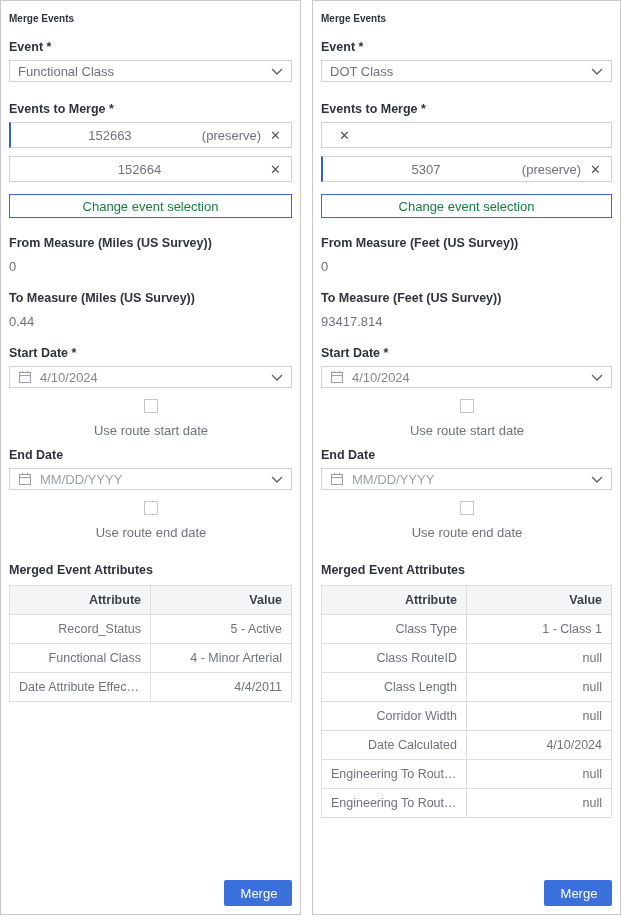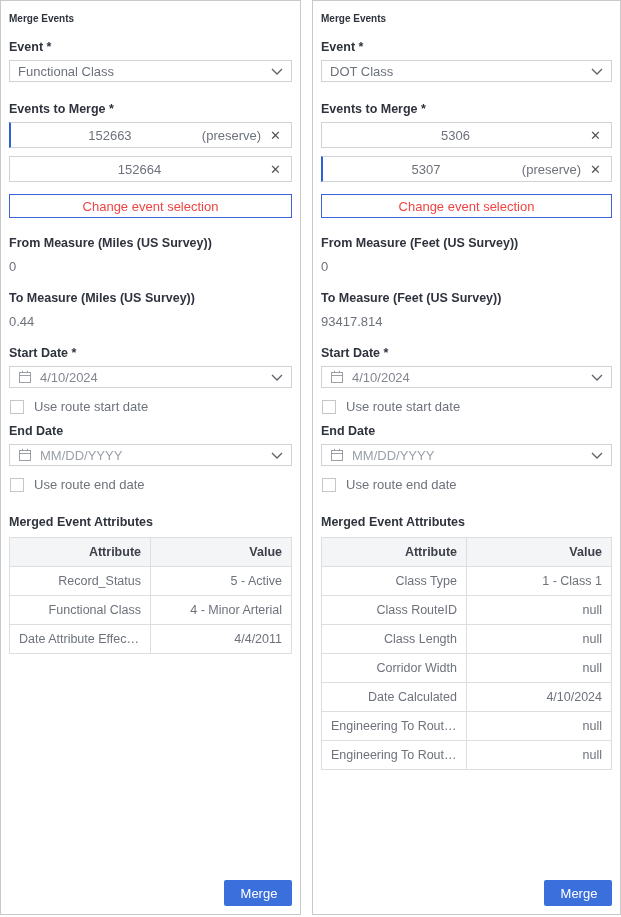--- a/index.html
+++ b/index.html
@@ -41,21 +41,21 @@
   .event-row.preserved { border-left:2px solid #2e61d5; padding-left:7px; }
   .event-row .event-id { flex:1 1 auto; }
   .event-row .preserve-tag { color:#6d727b; margin-right:7px; }
   .x-icon {
     font-size:13px; color:#50555c; line-height:1; cursor:pointer;
     padding:1px 2px;
   }
 
   .change-btn {
     width:100%; height:24px; background:#fff;
-    border:1px solid #3e63d8; color:#ef4444;
+    border:1px solid #3e63d8; color:#15803d;
     font-size:13px; font-family:inherit;
     margin:4px 0 18px 0; cursor:pointer;
   }
 
   .measure-label { margin-bottom:9px; }
   .measure-value {
     font-size:13px; color:#6d727b; margin:0 0 17px 0;
   }
 
   .date-input {
@@ -63,20 +63,21 @@
     display:flex; align-items:center; padding:0 8px;
     margin-bottom:9px; cursor:pointer;
   }
   .date-input .cal { flex:0 0 auto; display:flex; margin-right:8px; }
   .date-input .date-text { flex:1 1 auto; font-size:13px; color:#83878e; }
   .date-input .date-text.placeholder { color:#9ba1a8; }
 
   .check-row {
     display:flex; align-items:center; gap:10px;
     margin:2px 0 10px 1px;
+    flex-direction:column;
   }
   .checkbox {
     width:14px; height:14px; border:1px solid #c6c6c6; background:#fff;
     flex:0 0 auto; cursor:pointer;
   }
   .check-label { font-size:13px; color:#6d727b; }
 
   .attr-title {
     font-size:12.5px; font-weight:700; color:#2e333d;
     margin:13px 0 8px 0;
@@ -217,21 +218,20 @@
       <span class="sel-text">DOT Class</span>
       <span class="chev">
         <svg width="12" height="7" viewBox="0 0 12 7">
             <path d="M1 1l5 5 5-5" fill="none" stroke="#5c6068" stroke-width="1.3"></path>
           </svg>
       </span>
     </div>
 
     <div class="field-label">Events to Merge *</div>
     <div class="event-row">
-      <span class="event-id">5306</span>
       <span class="preserve-tag"></span>
       <span class="x-icon">✕</span>
     </div>
     <div class="event-row preserved">
       <span class="event-id">5307</span>
       <span class="preserve-tag">(preserve)</span>
       <span class="x-icon">✕</span>
     </div>
 
     <button class="change-btn">Change event selection</button>

